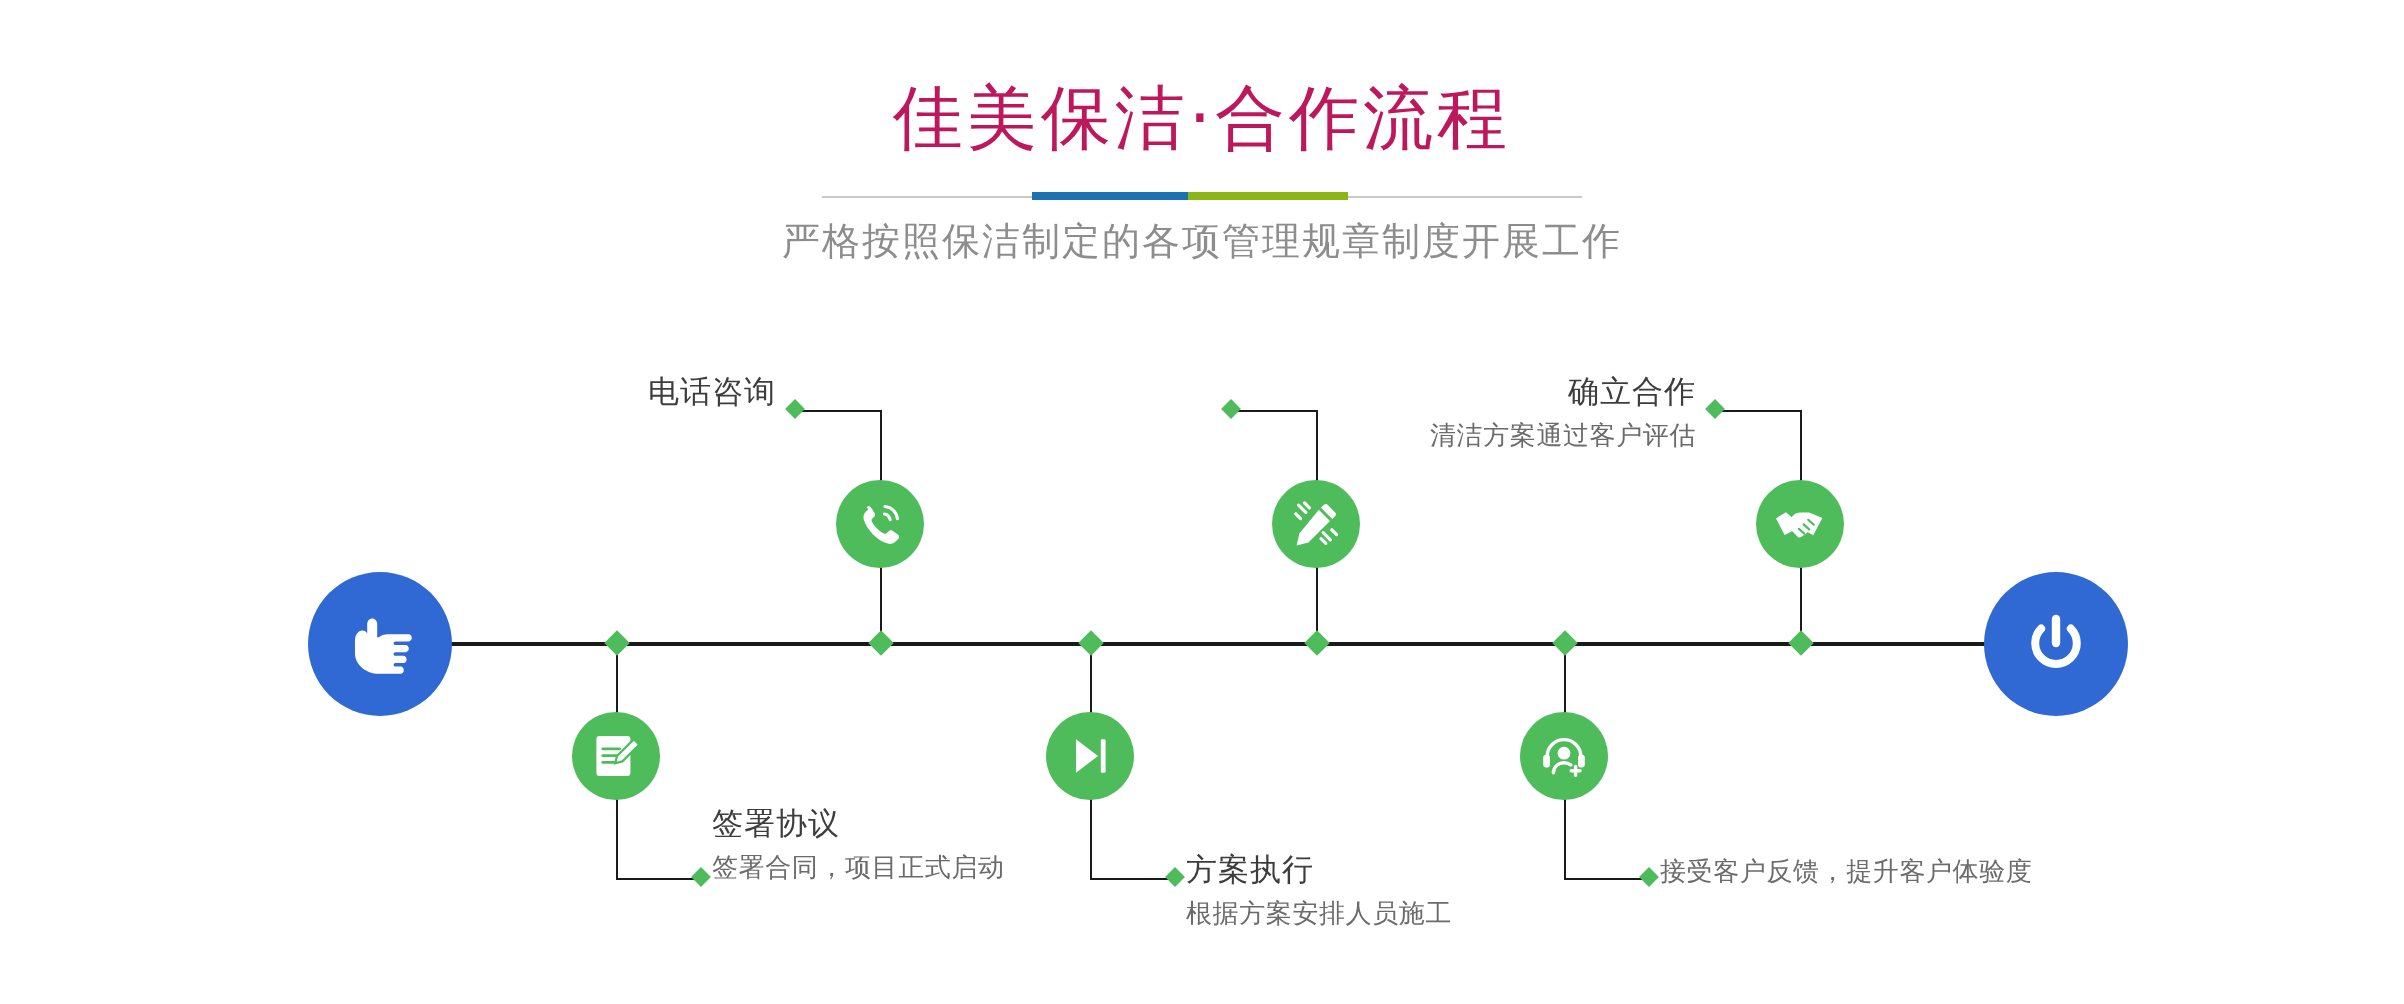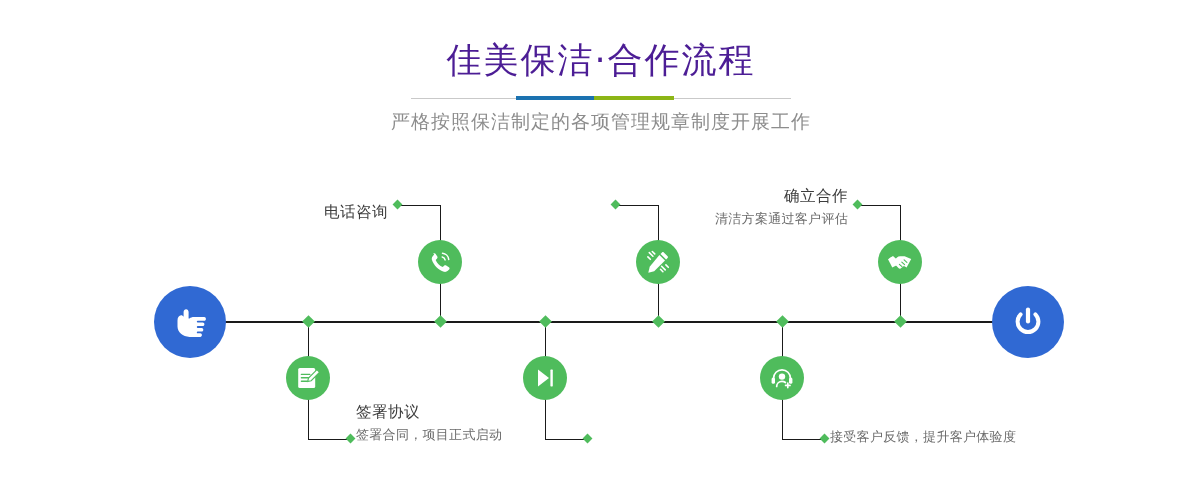--- a/index.html
+++ b/index.html
@@ -30,21 +30,21 @@
     width: 1202px;
     text-align: center;
   }
   .page-title {
     margin: 0;
     padding-top: 38px;
     font-size: 35px;
     line-height: 44px;
     letter-spacing: 2px;
     font-weight: normal;
-    color: #4c1d95;
+    color: #be185d;
     font-family: "DejaVu Sans", "Liberation Sans", sans-serif;
   }
   .divider {
     position: relative;
     width: 380px;
     height: 4px;
     margin: 14px auto 0 auto;
   }
   .divider .rule {
     position: absolute;
@@ -210,21 +210,21 @@
   <div class="diamond small" style="left:394px; top:201px;"></div>
   <div class="step-icon" style="left:418px; top:240px;">
     <span>
       <svg width="26" height="26" viewBox="0 0 26 26" fill="none">
         <path d="M6.2 4.6c.7-.7 1.8-.6 2.3.2l1.8 2.7c.4.6.3 1.4-.2 1.9l-1 1c-.3.3-.4.8-.2 1.2.6 1.3 1.5 2.5 2.6 3.6 1.1 1.1 2.3 2 3.6 2.6.4.2.9.1 1.2-.2l1-1c.5-.5 1.3-.6 1.9-.2l2.7 1.8c.8.5.9 1.6.2 2.3l-1.3 1.3c-1 1-2.5 1.4-3.9 1-2.6-.8-5.2-2.4-7.4-4.6-2.2-2.2-3.8-4.8-4.6-7.4-.4-1.4 0-2.9 1-3.9l1.3-1.3z" fill="#ffffff"></path>
         <path d="M15.5 4.2c3.3.3 5.9 2.9 6.2 6.2" stroke="#ffffff" stroke-width="1.5" stroke-linecap="round" fill="none"></path>
         <path d="M15.2 8c1.5.3 2.6 1.4 2.9 2.9" stroke="#ffffff" stroke-width="1.5" stroke-linecap="round" fill="none"></path>
       </svg>
     </span>
   </div>
-  <div class="step-label align-right" style="left:170px; top:202px; width:218px;text-align:right;">
+  <div class="step-label align-right" style="left:170px; top:186px; width:218px;text-align:right;">
     <span class="s-title">电话咨询</span>
   </div>
 
   <div class="diamond" style="left:654px; top:317px;"></div>
   <div class="conn-v" style="left:657.5px; top:205px; height:117px;"></div>
   <div class="conn-h" style="left:616px; top:204.5px; width:42px;"></div>
   <div class="diamond small" style="left:612px; top:201px;"></div>
   <div class="step-icon" style="left:636px; top:240px;">
     <span>
       <svg width="26" height="26" viewBox="0 0 26 26" fill="none">
@@ -277,20 +277,24 @@
   <div class="conn-v" style="left:544.5px; top:321px; height:118px;"></div>
   <div class="conn-h" style="left:545px; top:438.5px; width:42px;"></div>
   <div class="diamond small" style="left:584px; top:435px;"></div>
   <div class="step-icon" style="left:523px; top:356px;">
     <span>
       <svg width="26" height="26" viewBox="0 0 26 26" fill="none">
         <path d="M6 4.6l11 8.4-11 8.4V4.6z" fill="#ffffff"></path>
         <rect x="18.4" y="4.6" width="2.4" height="16.8" rx="0.6" fill="#ffffff"></rect>
       </svg>
     </span>
+  </div>
+  <div class="step-label align-left" style="left:593px; top:425px; width:250px;">
+    <span class="s-title">方案执行</span>
+    <span class="s-desc">根据方案安排人员施工</span>
   </div>
 
   <div class="diamond" style="left:778px; top:317px;"></div>
   <div class="conn-v" style="left:781.5px; top:321px; height:118px;"></div>
   <div class="conn-h" style="left:782px; top:438.5px; width:42px;"></div>
   <div class="diamond small" style="left:821px; top:435px;"></div>
   <div class="step-icon" style="left:760px; top:356px;">
     <span>
       <svg width="26" height="26" viewBox="0 0 26 26" fill="none">
         <path d="M4.6 13.2a8.4 8.4 0 0 1 16.8 0" stroke="#ffffff" stroke-width="1.7" stroke-linecap="round" fill="none"></path>

